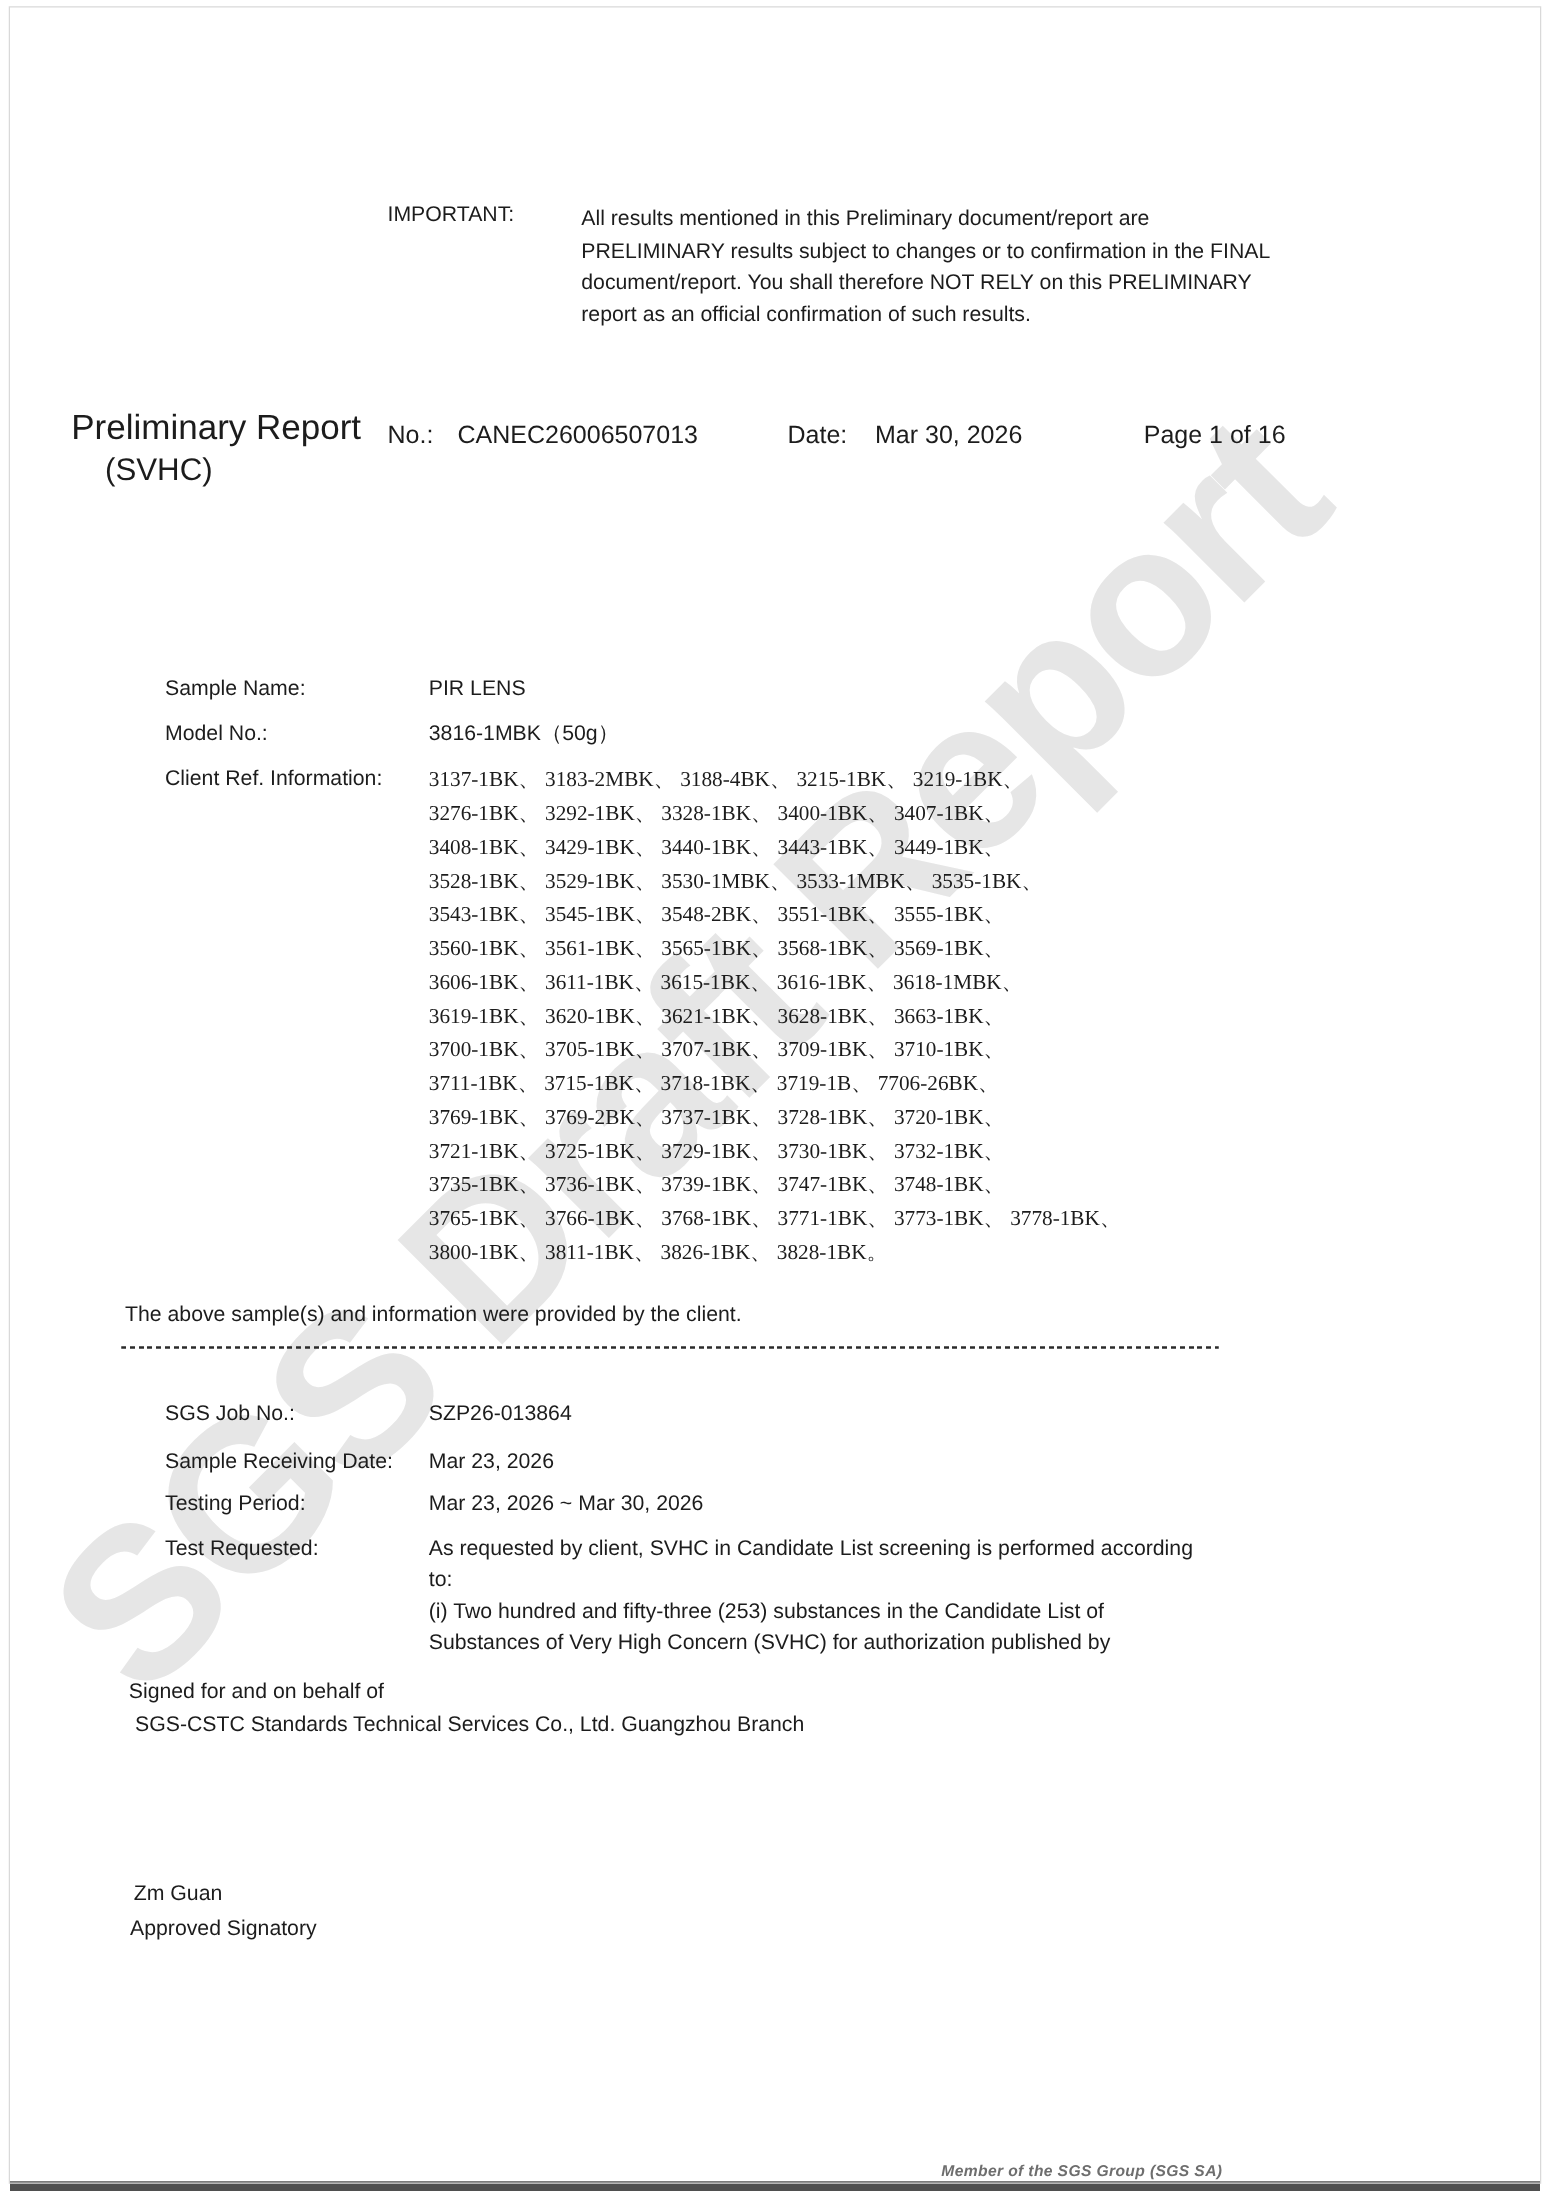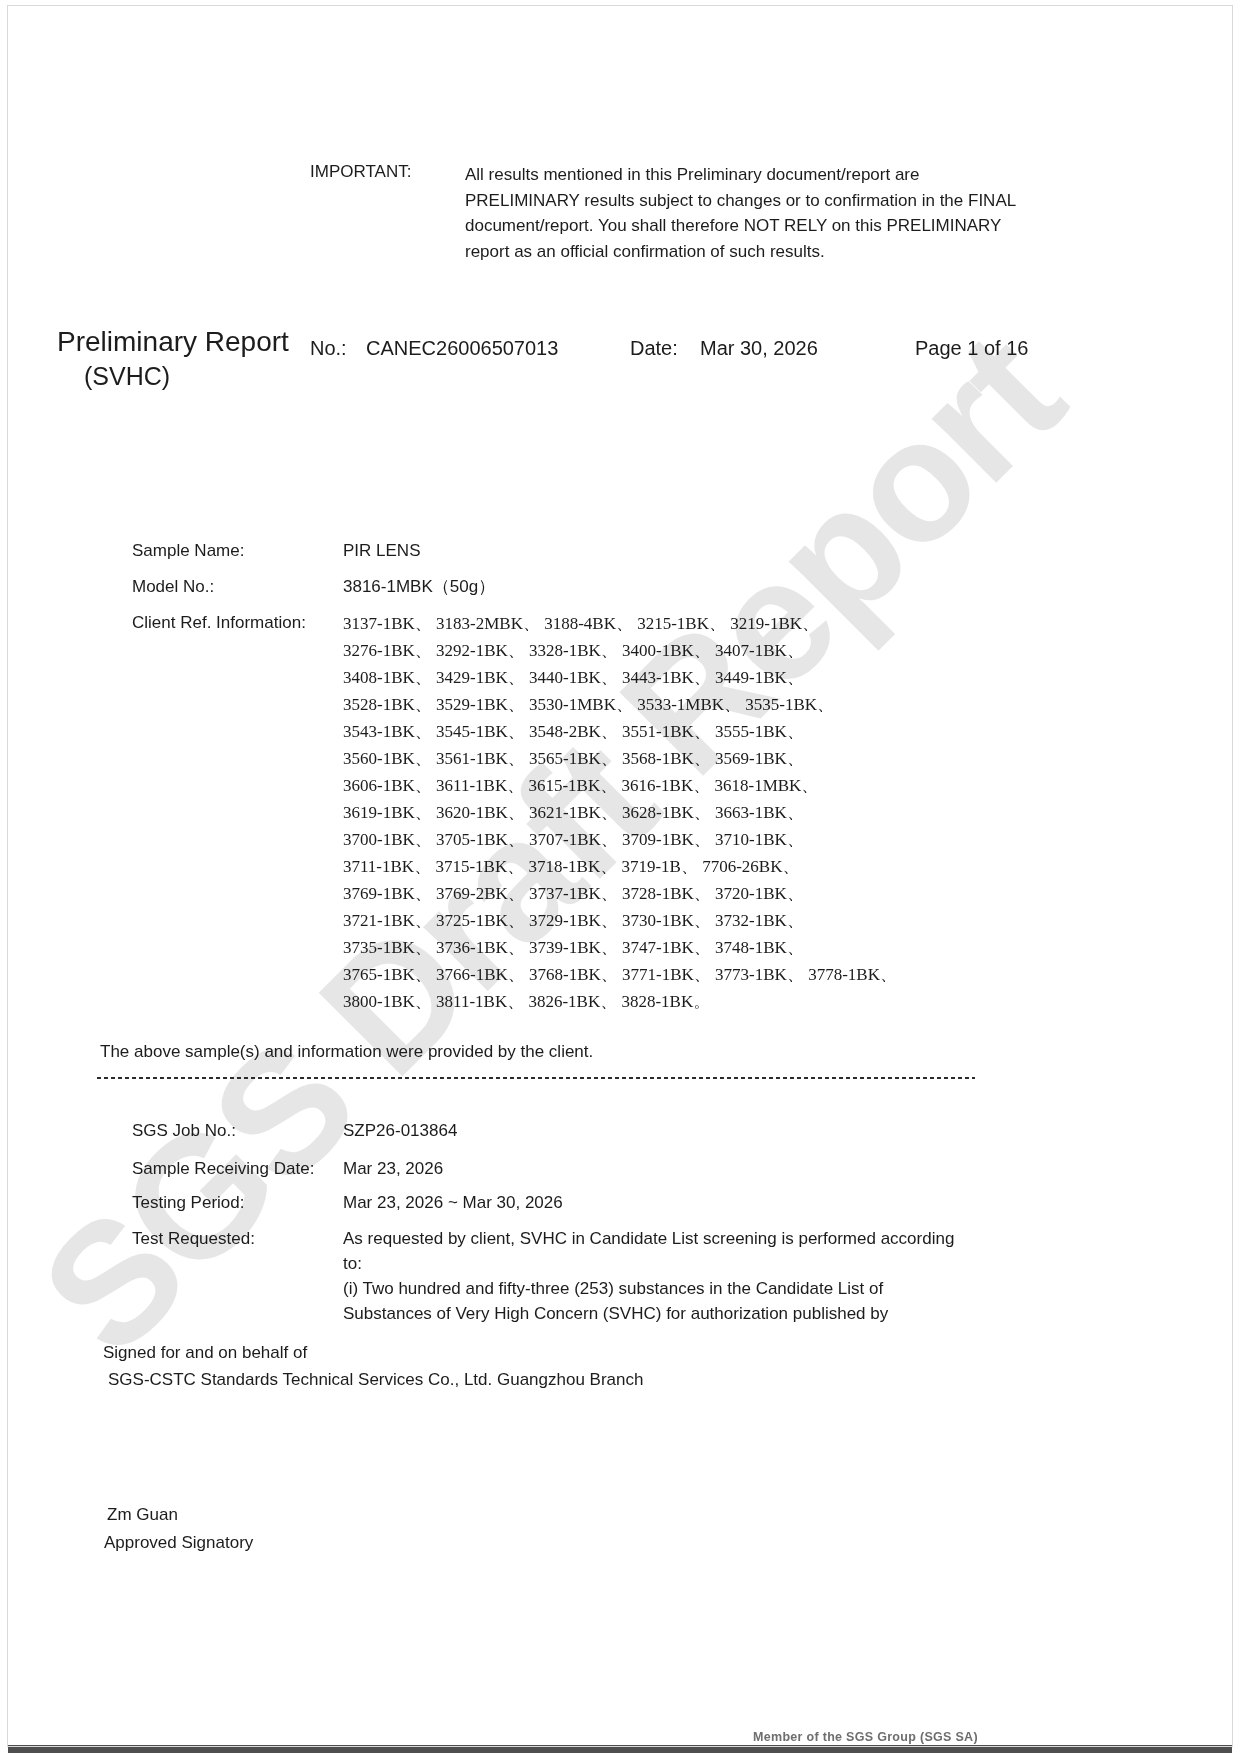--- a/index.html
+++ b/index.html
@@ -80,20 +80,21 @@
   .signed-for { left: 103px; top: 1343px; font-size: 17px; }
   .company    { left: 108px; top: 1370px; font-size: 17px; }
   .sign-name  { left: 107px; top: 1505px; font-size: 17px; }
   .sign-title { left: 104px; top: 1533px; font-size: 17px; }
 
   .footer-member {
     left: 753px; top: 1730px;
     font-size: 12.5px; font-weight: bold;
     color: #6e6e6e;
     letter-spacing: 0.3px;
+    font-style: italic;
   }
   .footer-bar {
     left: 8px; right: 8px; top: 1745px; height: 8px;
     background: #4f4f4f;
     z-index: 3;
   }
 </style>
 </head>
 <body>
 

